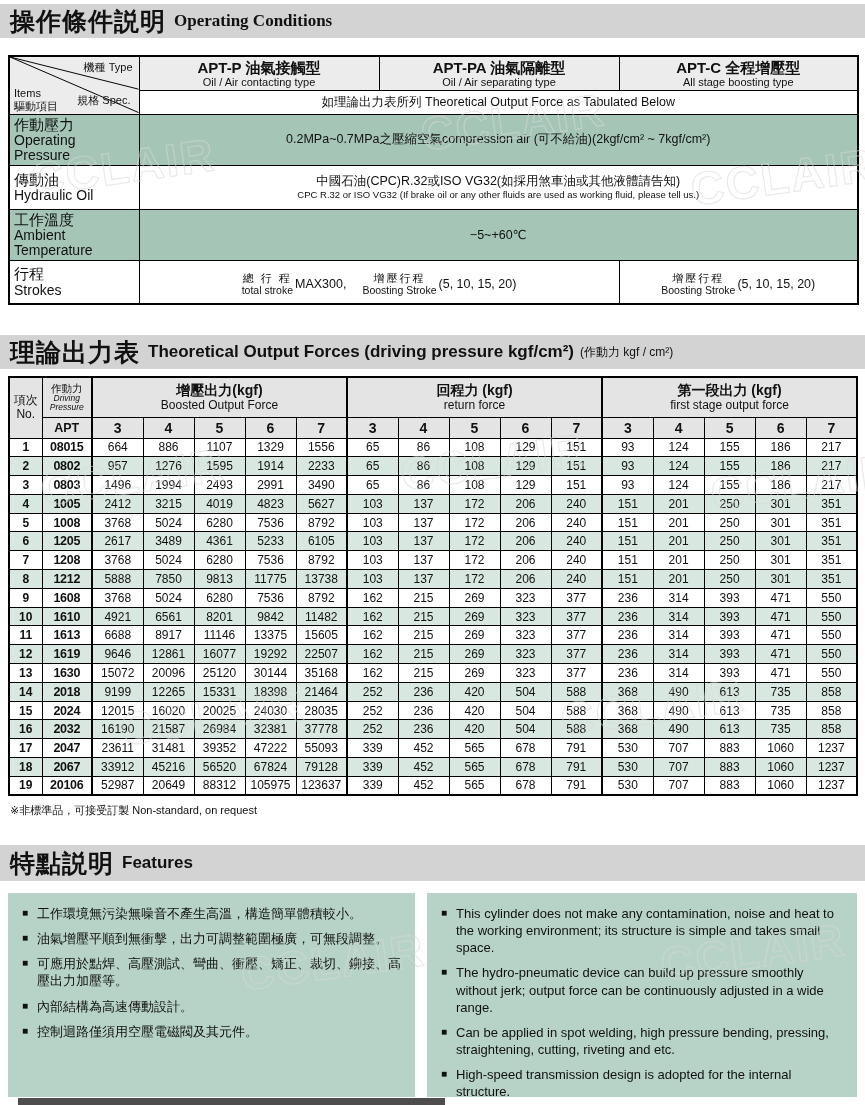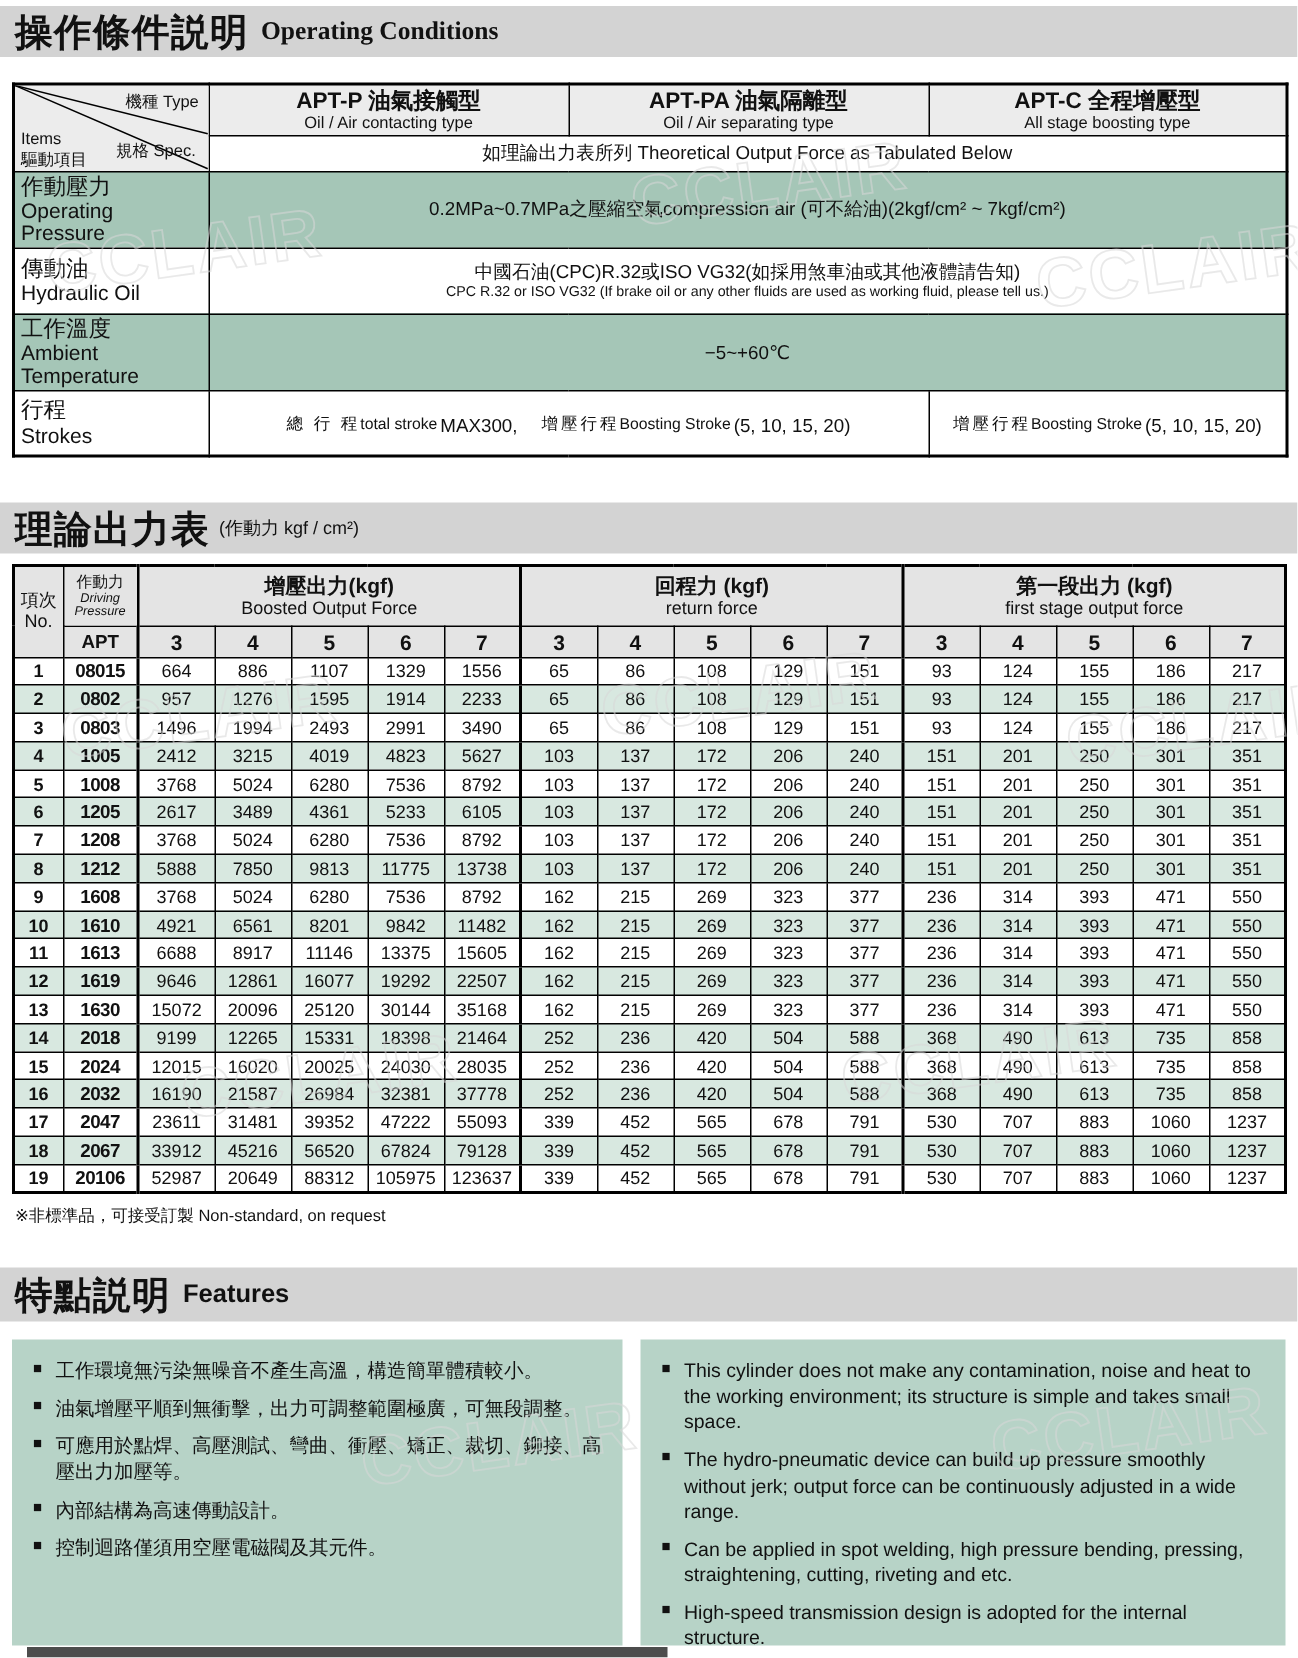--- a/index.html
+++ b/index.html
@@ -35,21 +35,21 @@
   .corner .c-items2{position:absolute;top:42px;left:4px;font-size:11px;}
   .lab{background:#fff;vertical-align:middle;}
   .lab .zh{display:block;font-size:15px;line-height:1.15;}
   .lab .en{display:block;font-size:14px;line-height:1.1;}
   .green, .green td{background:#a5c6b7;}
   .val{text-align:center;vertical-align:middle;font-size:12.5px;}
   .val .sub{display:block;font-size:9.5px;line-height:1.2;}
   .val .main{display:block;font-size:12.5px;line-height:1.3;}
   .stroke-cell{text-align:center;vertical-align:middle;}
   .stk{display:inline-flex;align-items:center;justify-content:center;gap:2px;}
-  .stack{display:inline-flex;align-items:center;line-height:1.05;}
+  .stack{display:inline-flex;flex-direction:column;align-items:center;line-height:1.05;}
   .stack .szh{font-size:11px;letter-spacing:2px;}
   .stack .sen{font-size:10.5px;letter-spacing:0;}
   .sval{font-size:12.5px;margin-right:14px;}
   .sval2{font-size:12.5px;}
   
   .ft{position:absolute;left:8px;top:376px;width:849px;border-collapse:collapse;
       table-layout:fixed;border:2px solid #000;z-index:1;}
   .ft th,.ft td{border:1px solid #000;box-sizing:border-box;}
   .ft thead th{background:#e4e4e4;}
   .no-th{font-size:12px;font-weight:normal;line-height:1.15;}
@@ -181,20 +181,21 @@
         </span>
         <span class="sval2">(5, 10, 15, 20)</span>
       </span>
     </td>
   </tr>
 </tbody>
   </table>
 
 <div class="band" style="top:335px;">
   <span class="zh">理論出力表</span>
+  <span class="en">Theoretical Output Forces (driving pressure kgf/cm²)</span>
   <span class="note">(作動力 kgf / cm²)</span>
 </div>
 
 <table class="ft">
   <colgroup>
     <col style="width:33px">
       <col style="width:50px">
     <col span="15" style="width:51px">
   </colgroup>
   <thead>

